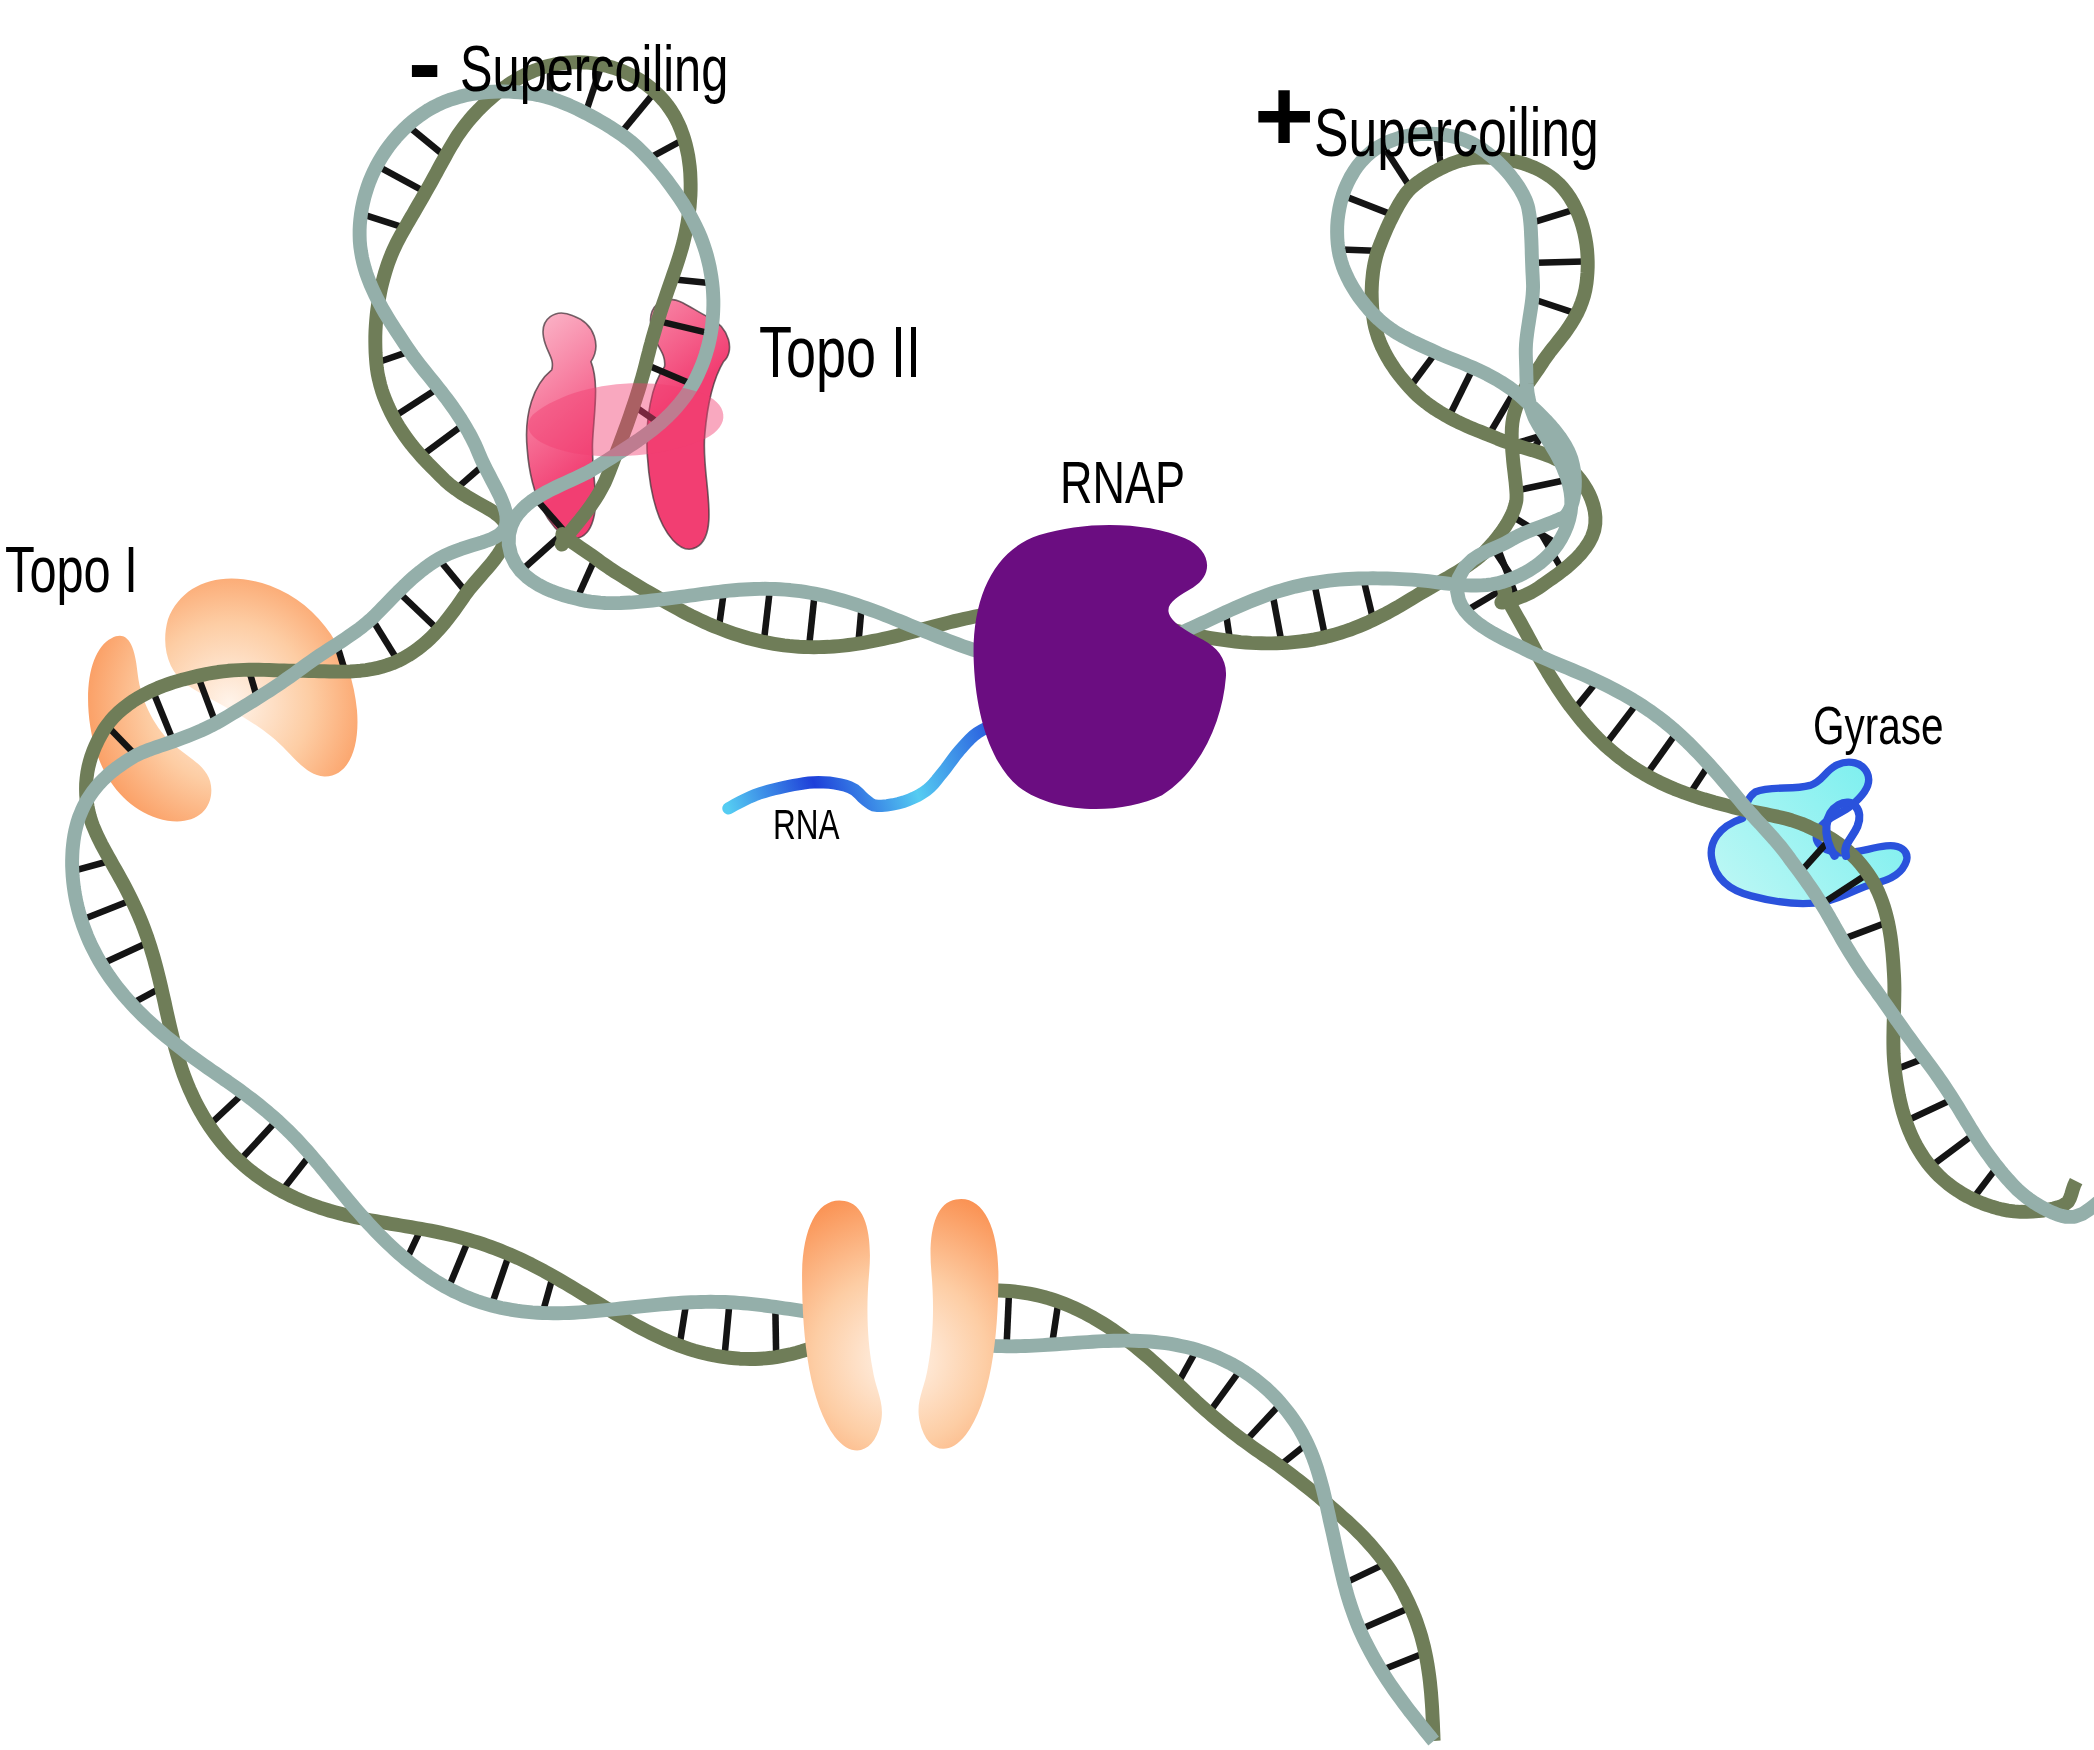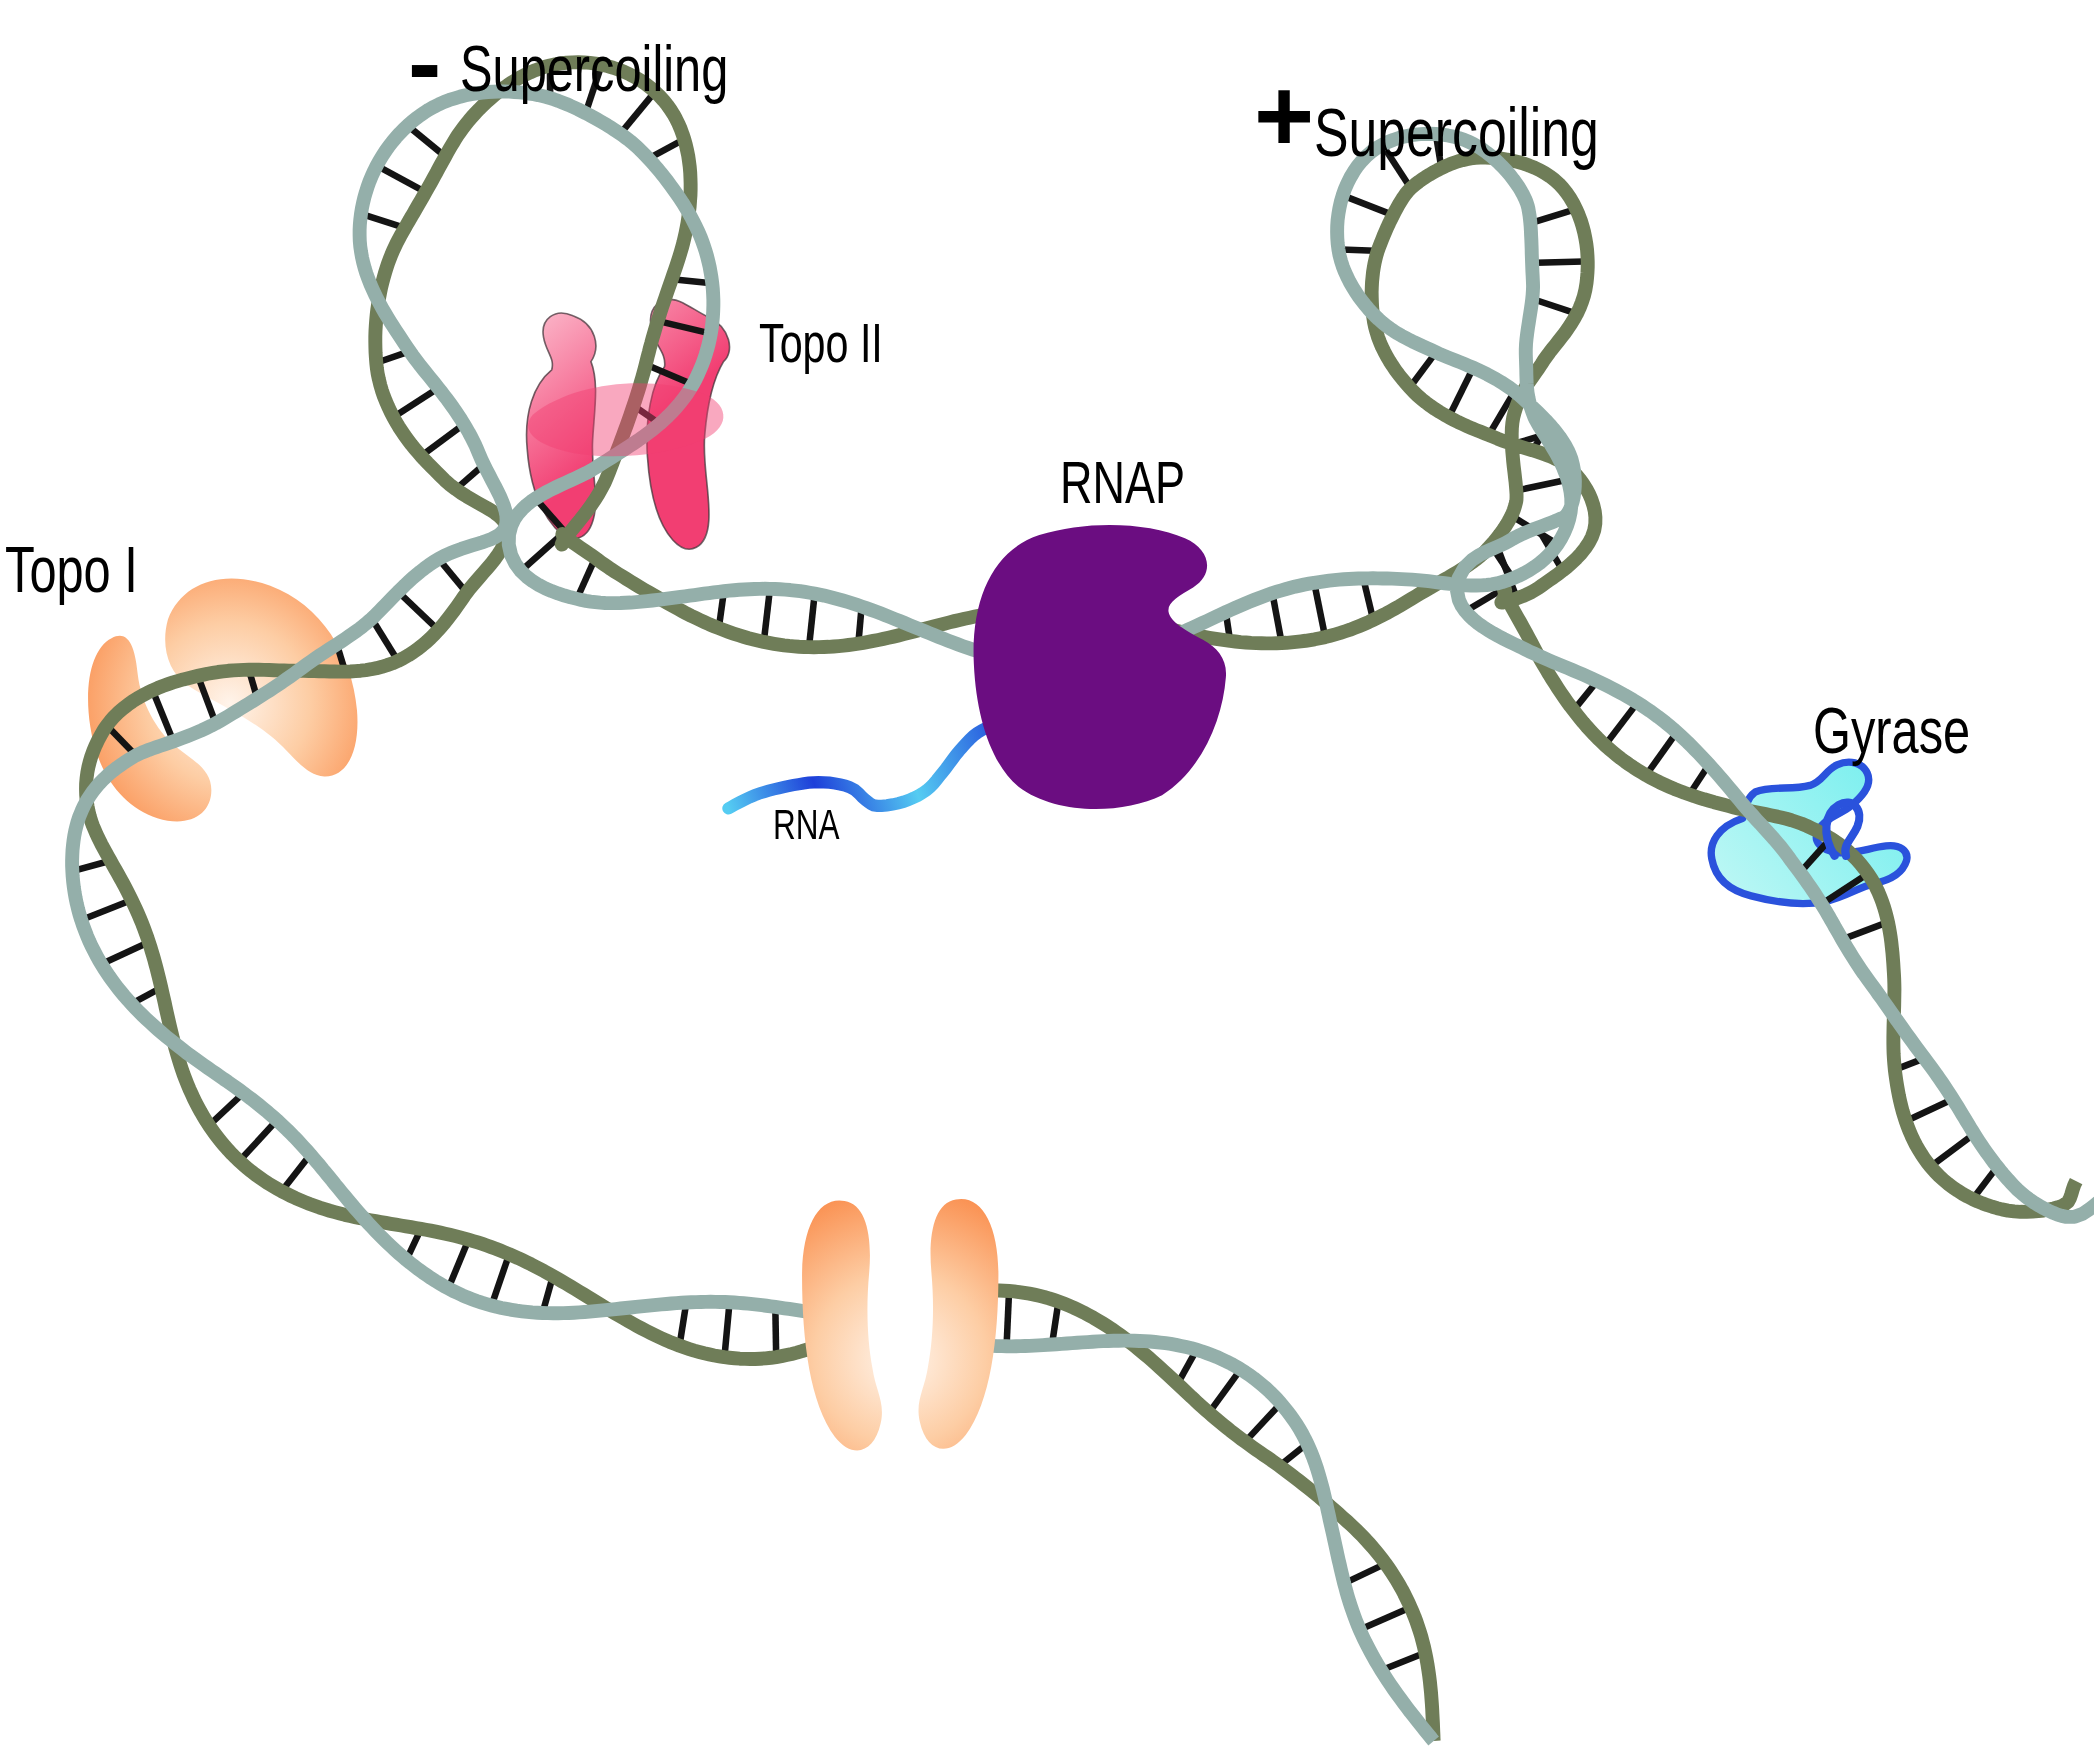--- a/index.html
+++ b/index.html
@@ -176,26 +176,26 @@
   </div>
 
   <div class="lbl sign" style="left:1254px;top:64px;font-size:103px;">+</div>
   <div class="lbl" style="left:1314px;top:98px;font-size:69px;">
     <span class="stretch">Supercoiling</span>
   </div>
 
   <div class="lbl" style="left:4.9px;top:537px;font-size:65px;text-align:center;">
     <span class="stretch">Topo I</span>
   </div>
-  <div class="lbl" style="left:759px;top:316px;font-size:55px;">
+  <div class="lbl" style="left:759px;top:316px;font-size:72px;">
     <span class="stretch">Topo II</span>
   </div>
   <div class="lbl" style="left:1060px;top:453px;font-size:60px;">
     <span class="stretch">RNAP</span>
   </div>
   <div class="lbl" style="left:773px;top:804px;font-size:42px;">
     <span class="stretch">RNA</span>
   </div>
-  <div class="lbl" style="left:1813px;top:698px;font-size:65px;">
+  <div class="lbl" style="left:1813px;top:698px;font-size:54px;">
     <span class="stretch">Gyrase</span>
   </div>
 </div>
 
 
 </body></html>

